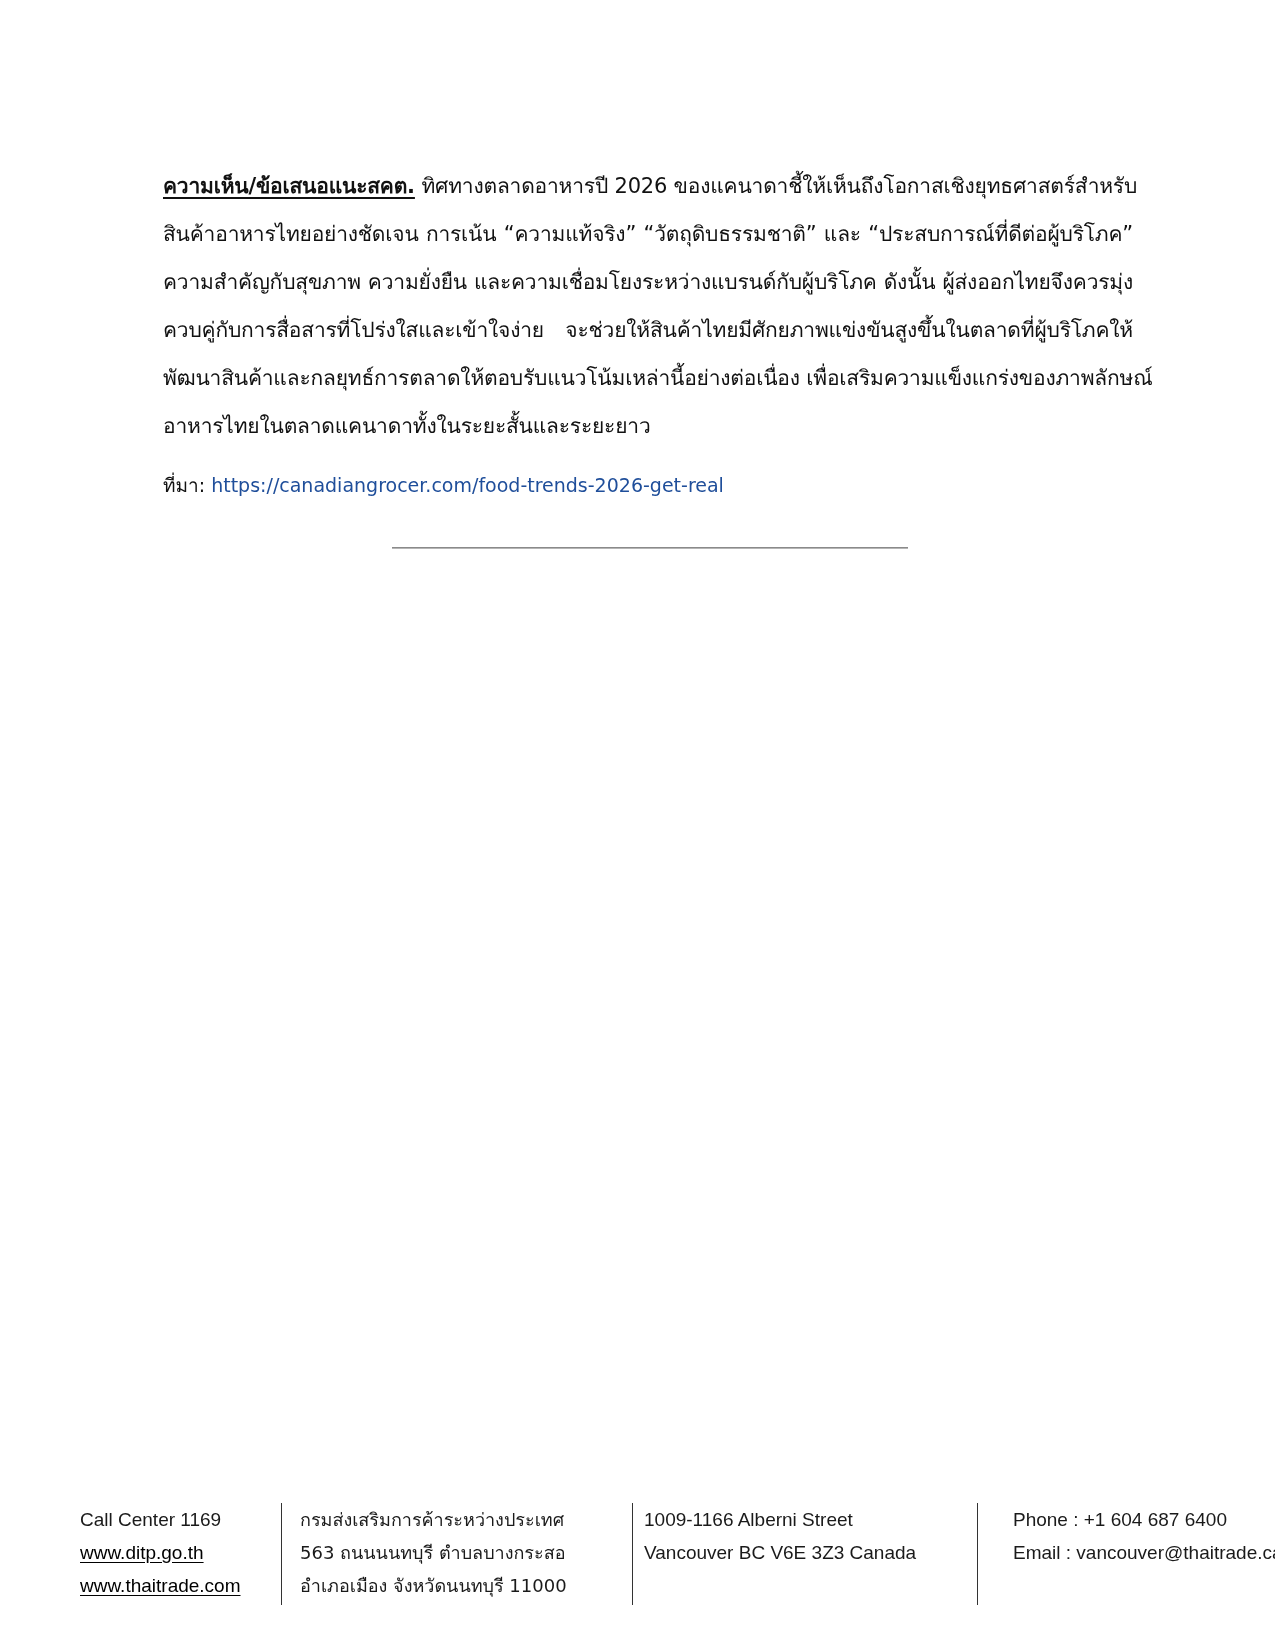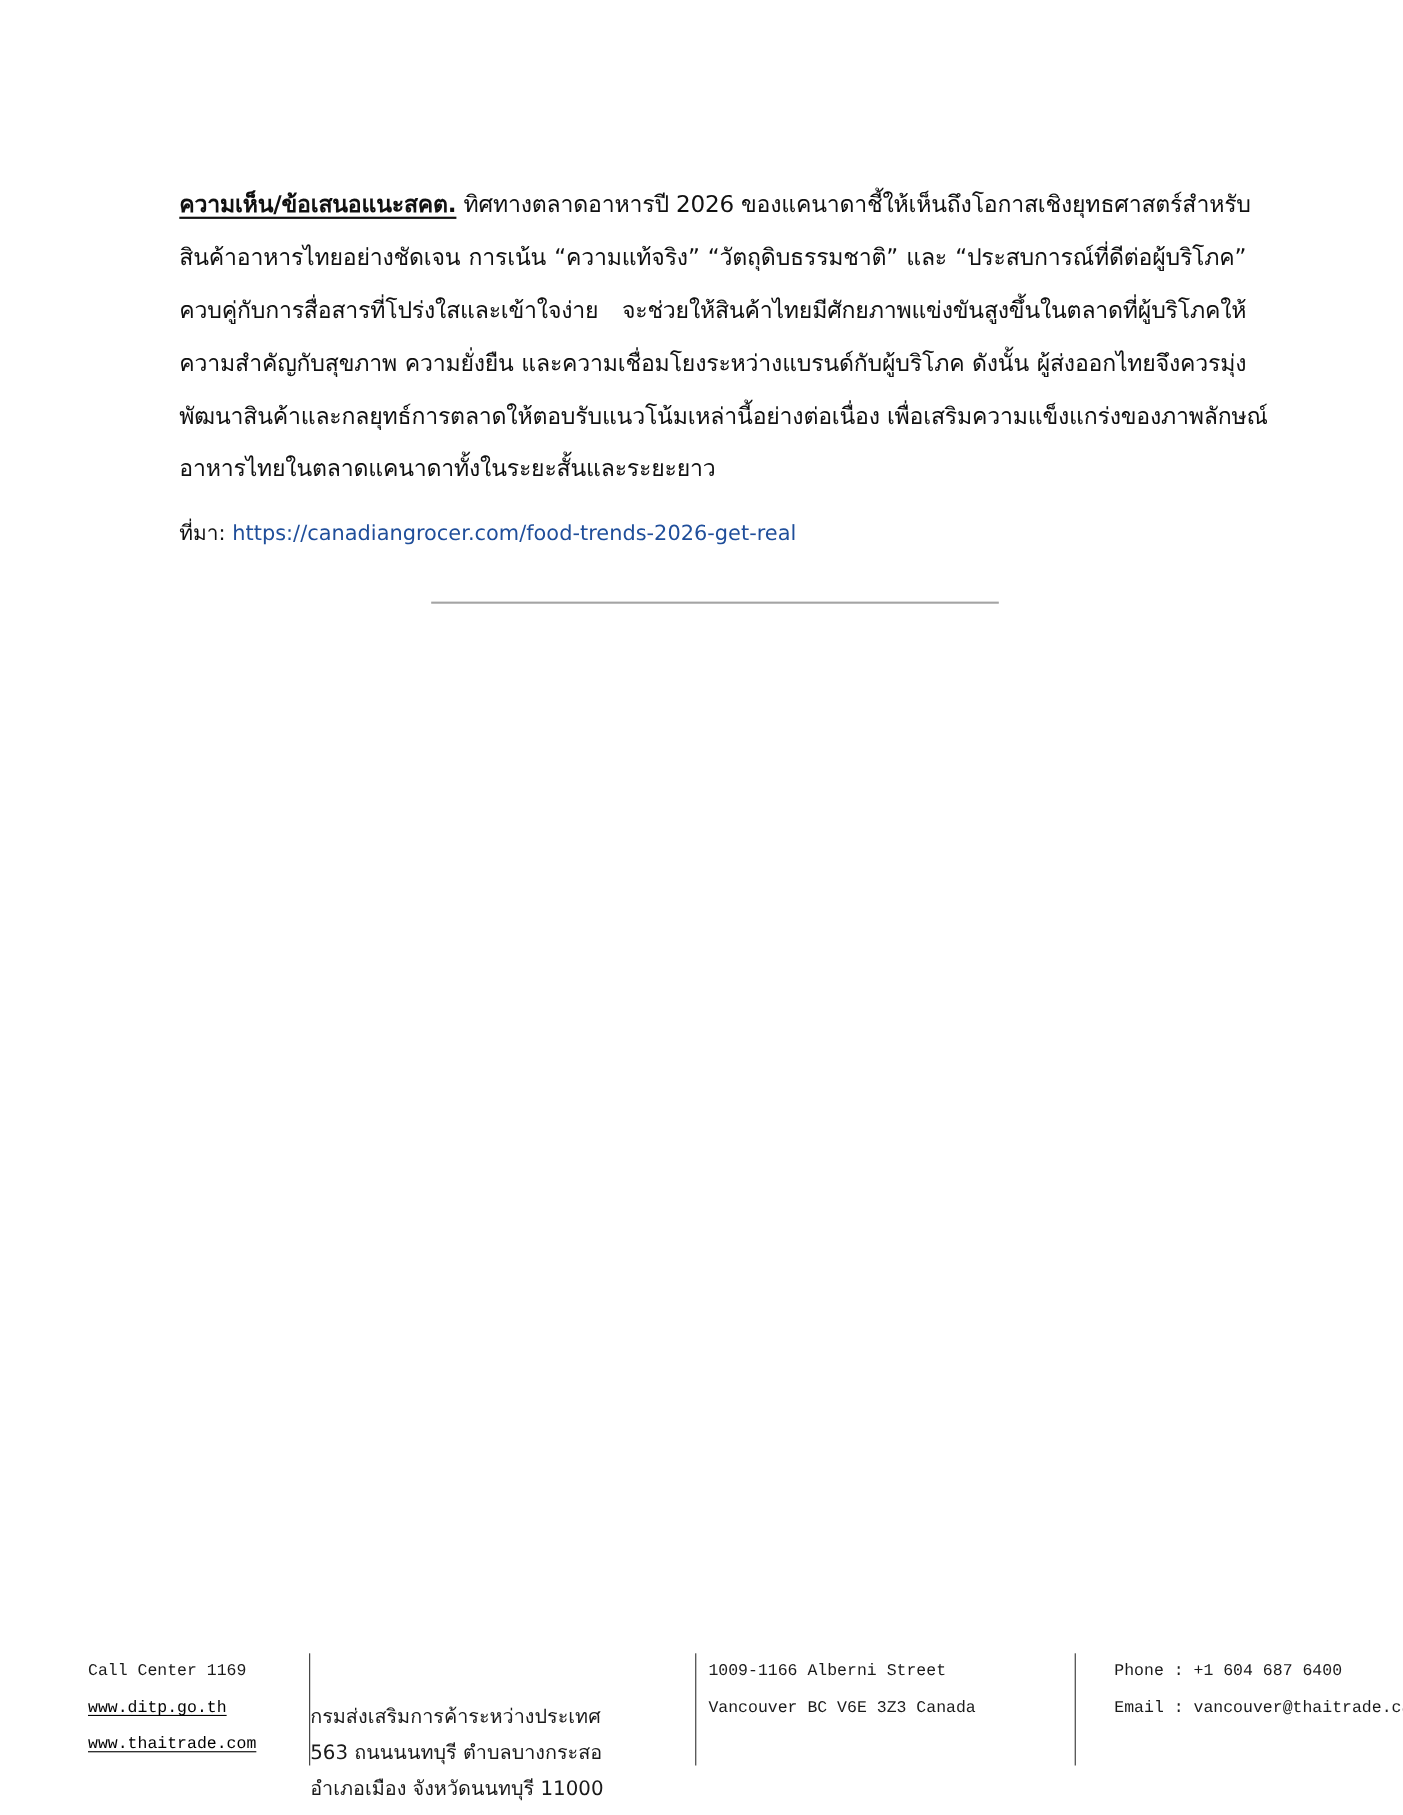--- a/index.html
+++ b/index.html
@@ -83,65 +83,65 @@
       position: absolute;
       top: 0;
       width: 1px;
       height: 102px;
       background: #333333;
     }
     .footer-line {
       display: block;
       height: 33px;
       line-height: 33px;
-      font-size: 15px;
+      font-size: 19px;
       white-space: nowrap;
       color: #1a1a1a;
-      font-family: Liberation Mono, monospace;
+      font-family: Liberation Sans, sans-serif;
     }
     .footer-line.thai {
       font-family: "DejaVu Sans", "Liberation Sans", sans-serif;
       font-size: 18px;
     }
     .footer-link {
       color: #000000;
       text-decoration: underline;
       text-underline-offset: 3px;
     }
   </style>
 </head>
 <body>
 
 <div class="page">
 
   <div class="body-text">
     <span class="para-line"><span class="heading-inline">ความเห็น/ข้อเสนอแนะสคต.</span><span> ทิศทางตลาดอาหารปี 2026 ของแคนาดาชี้ให้เห็นถึงโอกาสเชิงยุทธศาสตร์สำหรับ</span></span>
     <span class="para-line">สินค้าอาหารไทยอย่างชัดเจน การเน้น “ความแท้จริง” “วัตถุดิบธรรมชาติ” และ “ประสบการณ์ที่ดีต่อผู้บริโภค”</span>
+    <span class="para-line">ความสำคัญกับสุขภาพ ความยั่งยืน และความเชื่อมโยงระหว่างแบรนด์กับผู้บริโภค ดังนั้น ผู้ส่งออกไทยจึงควรมุ่ง</span>
     <span class="para-line">ควบคู่กับการสื่อสารที่โปร่งใสและเข้าใจง่าย จะช่วยให้สินค้าไทยมีศักยภาพแข่งขันสูงขึ้นในตลาดที่ผู้บริโภคให้</span>
-    <span class="para-line">ความสำคัญกับสุขภาพ ความยั่งยืน และความเชื่อมโยงระหว่างแบรนด์กับผู้บริโภค ดังนั้น ผู้ส่งออกไทยจึงควรมุ่ง</span>
     <span class="para-line">พัฒนาสินค้าและกลยุทธ์การตลาดให้ตอบรับแนวโน้มเหล่านี้อย่างต่อเนื่อง เพื่อเสริมความแข็งแกร่งของภาพลักษณ์</span>
     <span class="para-line last">อาหารไทยในตลาดแคนาดาทั้งในระยะสั้นและระยะยาว</span>
   </div>
 
   <div class="source-line">
     <span>ที่มา: </span><a class="source-link">https://canadiangrocer.com/food-trends-2026-get-real</a>
   </div>
 
   <div class="separator"></div>
 
   <div class="footer">
     <div class="footer-col" style="left:80px;">
       <span class="footer-line">Call Center 1169</span>
       <span class="footer-line"><a class="footer-link">www.ditp.go.th</a></span>
       <span class="footer-line"><a class="footer-link">www.thaitrade.com</a></span>
     </div>
 
     <div class="footer-divider" style="left:281px;"></div>
 
-    <div class="footer-col" style="left:282px;margin-top:41px;">
+    <div class="footer-col" style="left:300px;">
       <span class="footer-line thai">กรมส่งเสริมการค้าระหว่างประเทศ</span>
       <span class="footer-line thai">563 ถนนนนทบุรี ตำบลบางกระสอ</span>
       <span class="footer-line thai">อำเภอเมือง จังหวัดนนทบุรี 11000</span>
     </div>
 
     <div class="footer-divider" style="left:632px;"></div>
 
     <div class="footer-col" style="left:644px;">
       <span class="footer-line">1009-1166 Alberni Street</span>
       <span class="footer-line">Vancouver BC V6E 3Z3 Canada</span>

